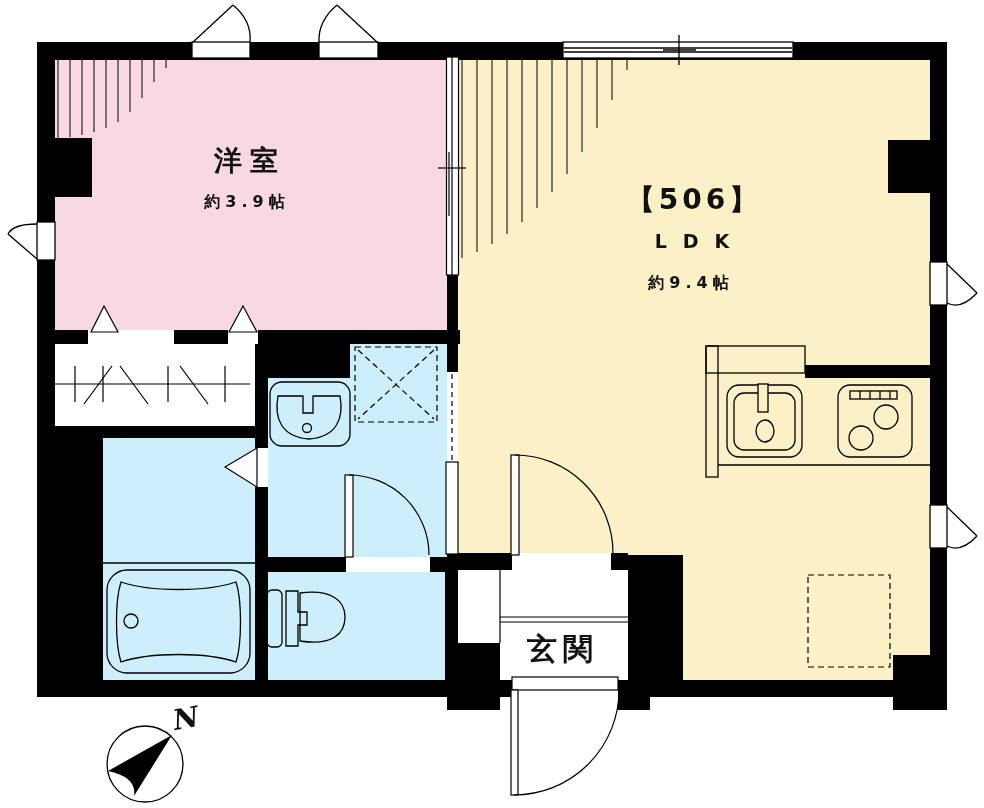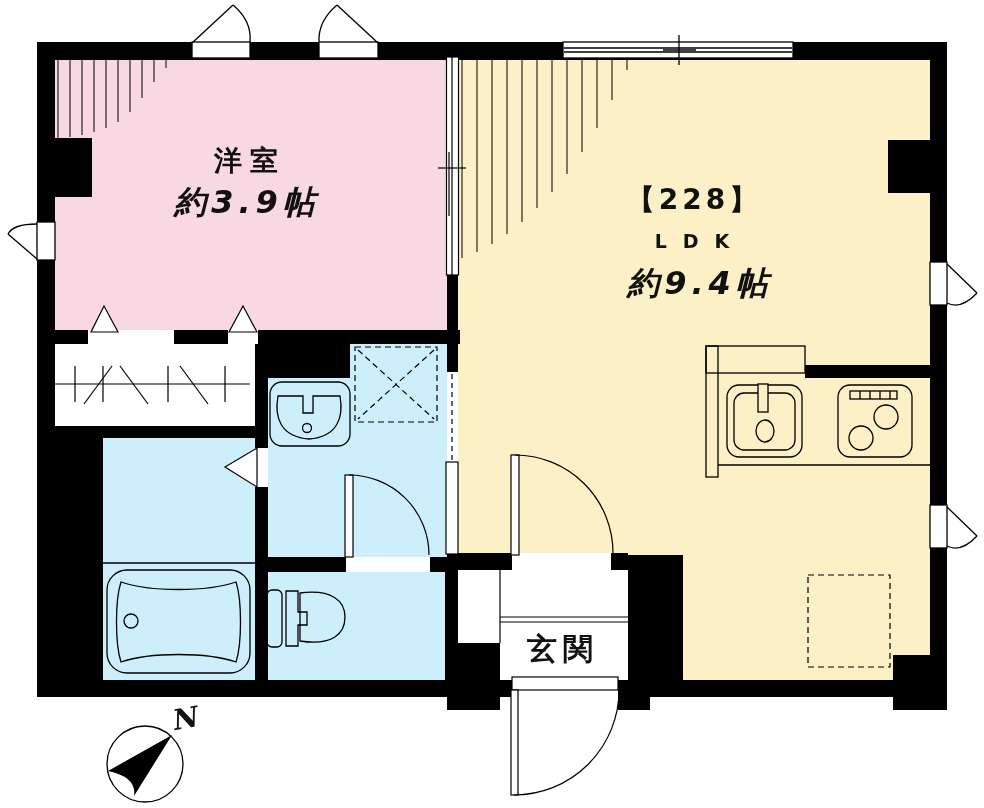--- a/index.html
+++ b/index.html
@@ -12,21 +12,21 @@
   .floor,.wall{position:absolute;}
   .wall{background:var(--c-wall);}
   .f-pink{background:var(--c-western_room);}
   .f-yellow{background:var(--c-ldk);}
   .f-blue{background:var(--c-water_rooms);}
   .f-white{background:var(--c-background);}
   svg.overlay{position:absolute;left:0;top:0;width:984px;height:808px;pointer-events:none;}
   .label{position:absolute;transform:translate(-50%,-50%);white-space:nowrap;
          color:var(--c-text);font-weight:600;line-height:1;}
   .lbl-room-name{font-size:28px;letter-spacing:8px;}
-  .lbl-room-area{font-size:32px;letter-spacing:5px;font-style:italic;}
+  .lbl-room-area{font-size:16px;letter-spacing:5px;}
   .lbl-unit{font-size:28px;letter-spacing:4px;}
   .lbl-ldk{font-size:19px;letter-spacing:16px;}
   .lbl-genkan{font-size:30px;letter-spacing:6px;}
   .lbl-north{font-size:28px;font-style:italic;font-weight:bold;
              transform:translate(-50%,-50%) rotate(-10deg);font-family:"DejaVu Serif","Liberation Serif",serif;}
 </style>
 </head>
 <body>
 
 <div id="plan">
@@ -244,20 +244,20 @@
 
     <g>
       <circle cx="145" cy="764" r="38" fill="#ffffff" stroke="#000" stroke-width="1.3"></circle>
       <path d="M172,735 L108,771 Q137,777 134,796 Z" fill="#000"></path>
     </g>
   </svg>
 
   <div class="label lbl-room-name" style="left:250px;top:161px;">洋室</div>
   <div class="label lbl-room-area" style="left:247px;top:202px;">約3.9帖</div>
 
-  <div class="label lbl-unit" style="left:694px;top:200px;">【228】</div>
+  <div class="label lbl-unit" style="left:694px;top:200px;">【506】</div>
   <div class="label lbl-ldk" style="left:700px;top:241px;">LDK</div>
-  <div class="label lbl-room-area" style="left:691px;top:283px;margin-left:9px;">約9.4帖</div>
+  <div class="label lbl-room-area" style="left:691px;top:283px;">約9.4帖</div>
 
   <div class="label lbl-genkan" style="left:563px;top:649px;">玄関</div>
 
   <div class="label lbl-north" style="left:186px;top:719px;">N</div>
 </div>
 
 </body></html>

